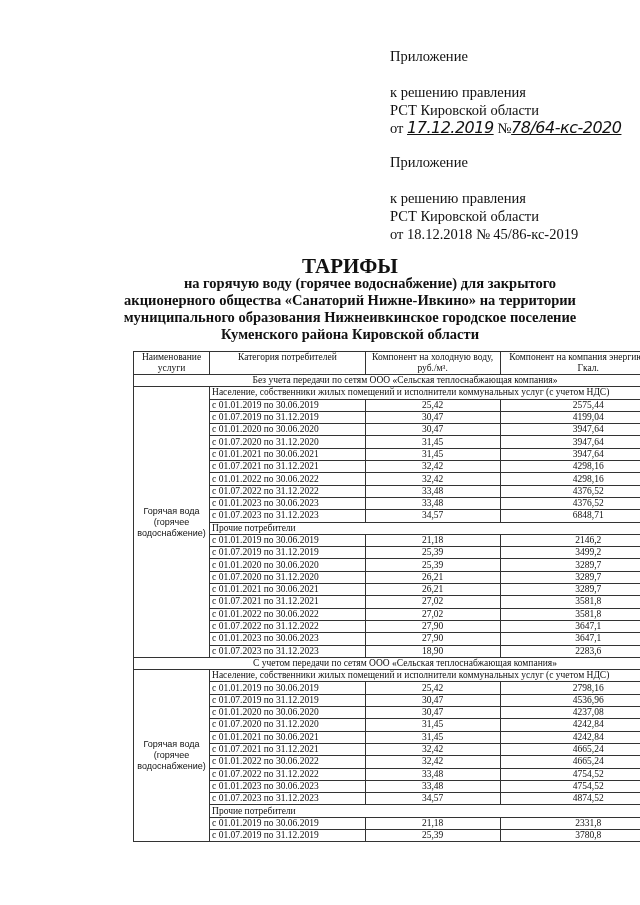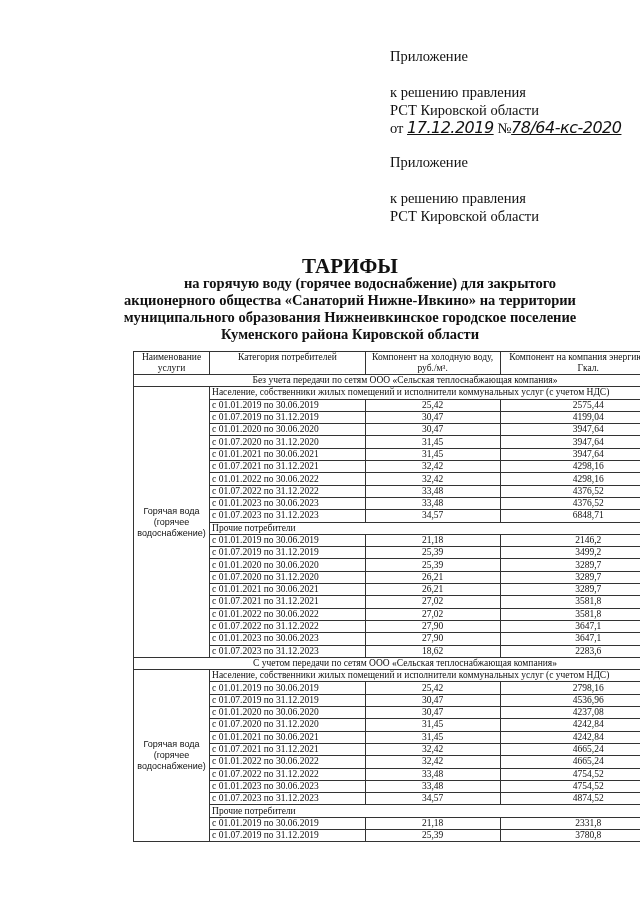--- a/index.html
+++ b/index.html
@@ -32,20 +32,21 @@
     <span class="hw">17.12.2019</span>
     <span>№</span><span class="hw">78/64-кс-2020</span>
   </div>
 </div>
 
 <div class="appx" style="top:153px;">
   <div class="line">Приложение</div>
   <div class="line">&nbsp;</div>
   <div class="line">к решению правления</div>
   <div class="line">РСТ Кировской области</div>
+  <div class="line">от 18.12.2018 № 45/86-кс-2019</div>
 </div>
 
 <div class="title-block">
   <div class="t1">ТАРИФЫ</div>
   <div style="padding-left:40px;">на горячую воду (горячее водоснабжение) для закрытого</div>
   <div>акционерного общества «Санаторий Нижне-Ивкино» на территории</div>
   <div>муниципального образования Нижнеивкинское городское поселение</div>
   <div>Куменского района Кировской области</div>
 </div>
 
@@ -159,21 +160,21 @@
         <td class="val">27,90</td>
         <td class="val">3647,1</td>
       </tr>
       <tr>
         <td class="period">с 01.01.2023 по 30.06.2023</td>
         <td class="val">27,90</td>
         <td class="val">3647,1</td>
       </tr>
       <tr>
         <td class="period">с 01.07.2023 по 31.12.2023</td>
-        <td class="val">18,62</td>
+        <td class="val">18,90</td>
         <td class="val">2283,6</td>
       </tr>
       <tr>
         <td colspan="4" class="section">С учетом передачи по сетям ООО «Сельская теплоснабжающая компания»</td>
       </tr>
       <tr>
         <td rowspan="14" class="service">Горячая вода (горячее водоснабжение)</td>
         <td colspan="3" class="cat">Население, собственники жилых помещений и исполнители коммунальных услуг (с учетом НДС)</td>
       </tr>
       <tr>

